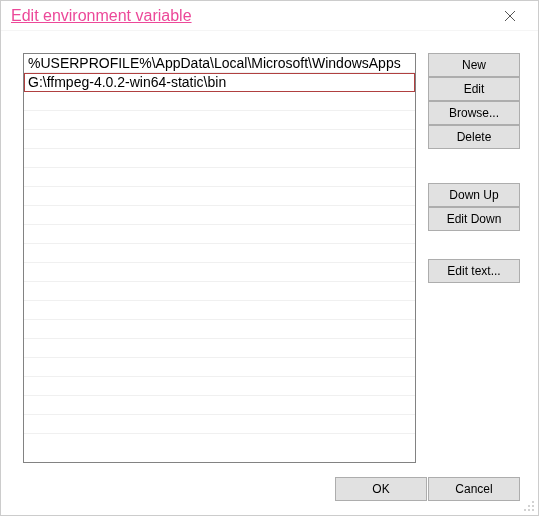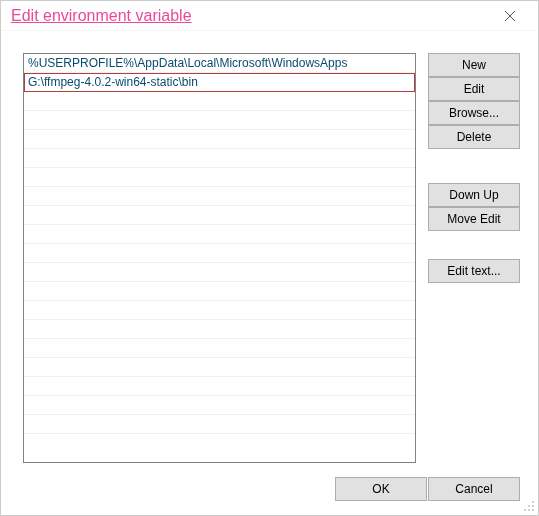--- a/index.html
+++ b/index.html
@@ -67,22 +67,22 @@
       overflow: hidden;
     }
     .list-row {
       height: 19px;
       line-height: 19px;
       padding: 0 4px;
       border-bottom: 1px solid #f0f0f0;
       white-space: nowrap;
       overflow: hidden;
       text-overflow: ellipsis;
-      color: #0c4a6e;
-      font-size: 12px;
+      color: #000000;
+      font-size: 14px;
     }
     .list-row.highlighted {
       border: 1px solid #b04040;
       padding: 0 3px;
       line-height: 17px;
       height: 19px;
     }
     .side-buttons {
       width: 92px;
       display: flex;
@@ -159,21 +159,21 @@
           <div class="list-row"></div>
         </div>
 
       <div class="side-buttons">
         <button class="btn">New</button>
         <button class="btn">Edit</button>
         <button class="btn">Browse...</button>
         <button class="btn">Delete</button>
         <div class="spacer-lg"></div>
         <button class="btn">Down Up</button>
-        <button class="btn">Move Edit</button>
+        <button class="btn">Edit Down</button>
         <div class="spacer-md"></div>
         <button class="btn">Edit text...</button>
       </div>
     </div>
 
     <div class="footer">
       <button class="btn">OK</button>
       <button class="btn">Cancel</button>
     </div>
   </div>

